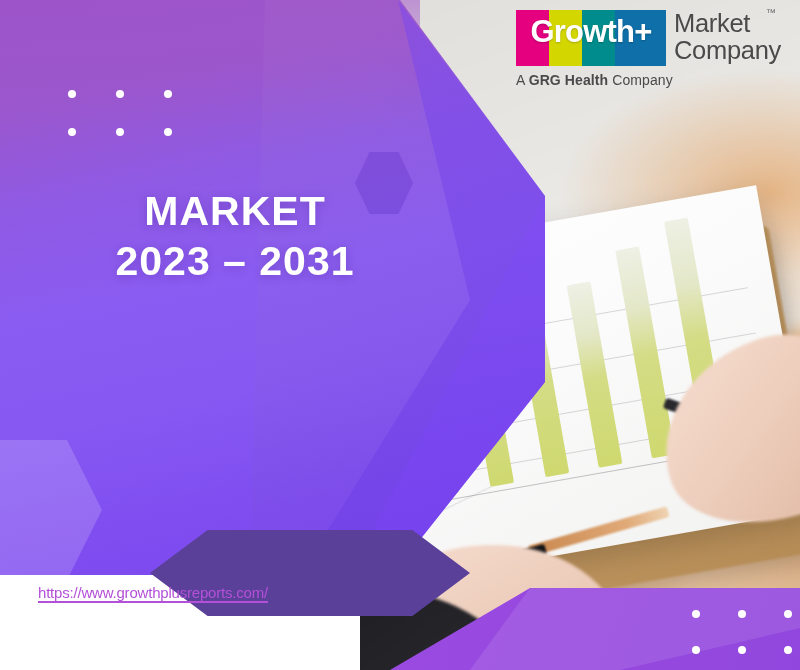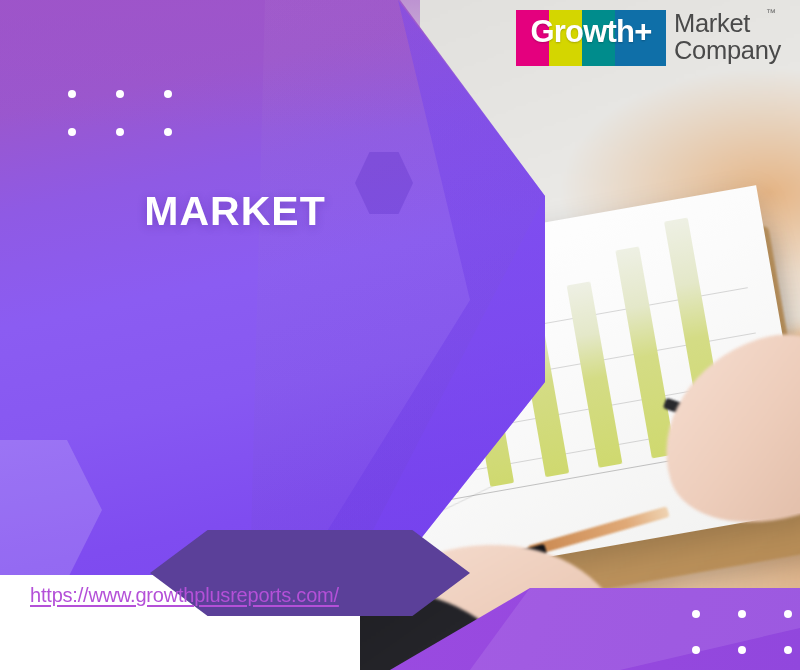--- a/index.html
+++ b/index.html
@@ -246,22 +246,22 @@
     font-size:41px;
     line-height:1.23;
     letter-spacing:1px;
     text-shadow:0 2px 10px rgba(60,20,130,.28);
   }
   .title .line { display:block; white-space:nowrap; }
 
   
   .url {
     position:absolute;
-    left:30px; top:584px;
-    font-size:20px;
+    left:38px; top:584px;
+    font-size:15px;
     color:#b450d8;
     text-decoration:underline;
     text-decoration-thickness:1.5px;
     text-underline-offset:3px;
     letter-spacing:-.2px;
     white-space:nowrap;
   }
 
   
   .logo {
@@ -377,34 +377,36 @@
     <span class="dot"></span>
     <span class="dot"></span>
     <span class="dot"></span>
     <span class="dot"></span>
     <span class="dot"></span>
     <span class="dot"></span>
   </div>
 
   <div class="title">
     <span class="line">MARKET</span>
+    <span class="line">2023 – 2031</span>
   </div>
 
   <a class="url" href="#">https://www.growthplusreports.com/</a>
 
   <div class="logo">
     <div class="logo-row">
       <div class="logo-mark">
         <div class="band b1" style="background:#e4007e"></div>
         <div class="band b2" style="background:#d4d600"></div>
         <div class="band b3" style="background:#008c8c"></div>
         <div class="band b4" style="background:#0f6fa8"></div>
         <div class="logo-word">Growth+</div>
       </div>
       <div class="logo-text">
         <span class="ln">Market</span>
         <span class="ln">Company</span>
         <span class="logo-tm">™</span>
       </div>
     </div>
+    <div class="logo-tagline"><span>A </span><b>GRG Health</b><span> Company</span></div>
   </div>
 
 </div>
 
 </body></html>

